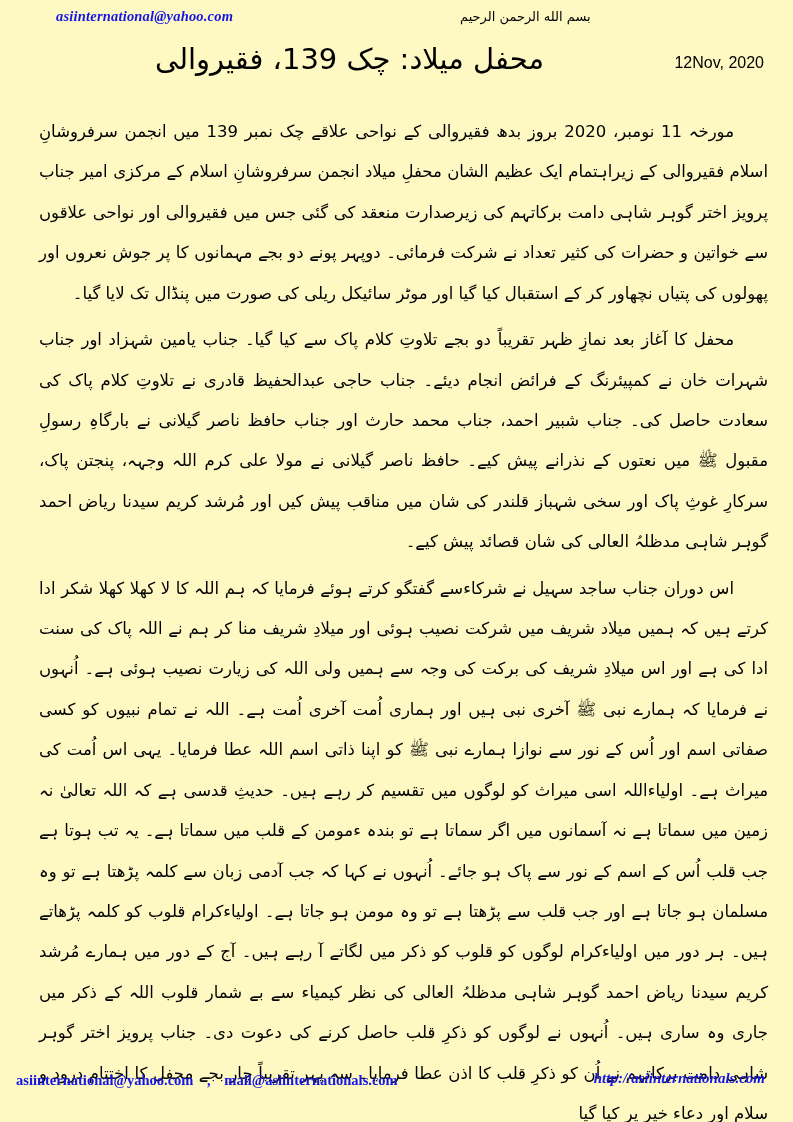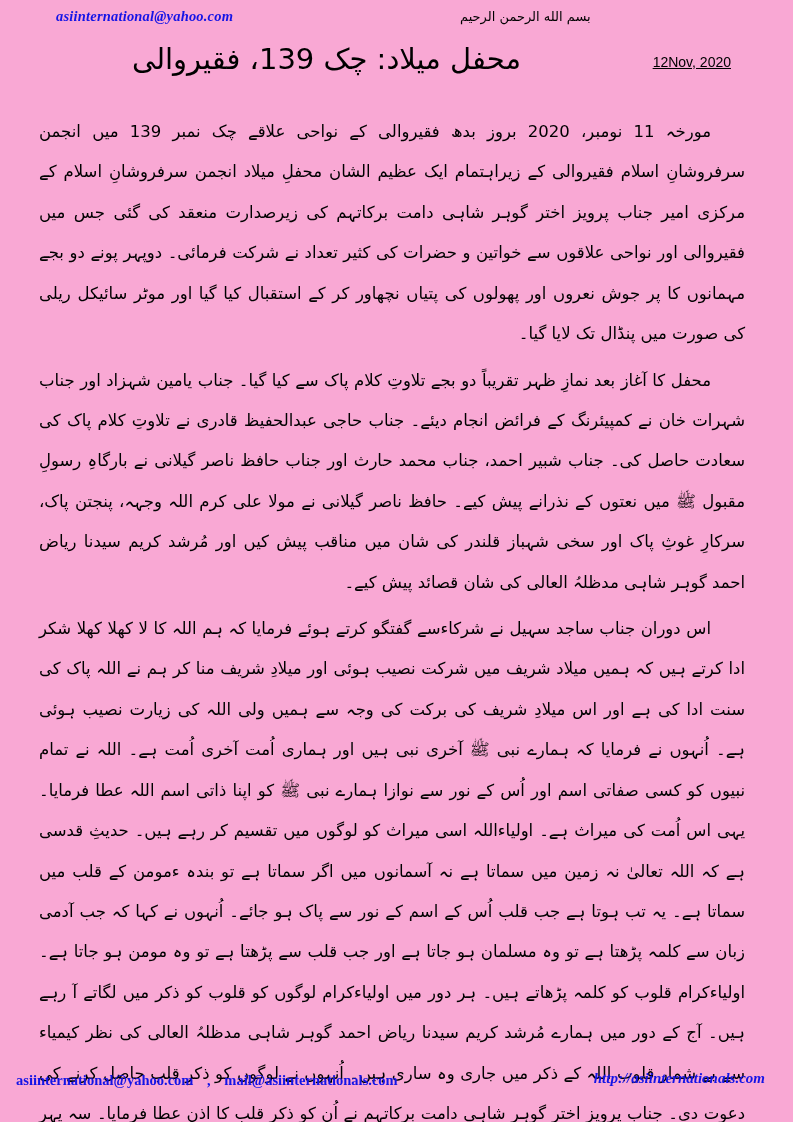--- a/index.html
+++ b/index.html
@@ -13,22 +13,22 @@
     height: 1122px;
     position: relative;
     font-family: "DejaVu Sans", sans-serif;
     overflow: hidden;
   }
   .page {
     position: relative;
     width: 793px;
     height: 1122px;
     box-sizing: border-box;
-    padding: 6px 44px 0 28px;
-    background: #f9a8d4;
+    padding: 6px 21px 0 28px;
+    background: #fef9c3;
   }
 
   
   .header-row {
     position: relative;
     height: 26px;
     direction: ltr;
   }
   .email-top {
     position: absolute;
@@ -67,28 +67,27 @@
     font-family: "DejaVu Sans", sans-serif;
     font-size: 29px;
     font-weight: normal;
     color: #000;
     direction: rtl;
     white-space: nowrap;
     line-height: 1.45;
   }
   .doc-date {
     position: absolute;
-    right: 18px;
+    right: 8px;
     top: 16px;
     direction: ltr;
     font-family: "Liberation Sans", sans-serif;
-    font-size: 14px;
+    font-size: 16px;
     color: #000;
     white-space: nowrap;
-    text-decoration: underline;
   }
 
   
   .body-text {
     direction: rtl;
     text-align: justify;
     text-align-last: center;
     font-family: "DejaVu Sans", sans-serif;
     font-size: 16.5px;
     line-height: 2.45;

